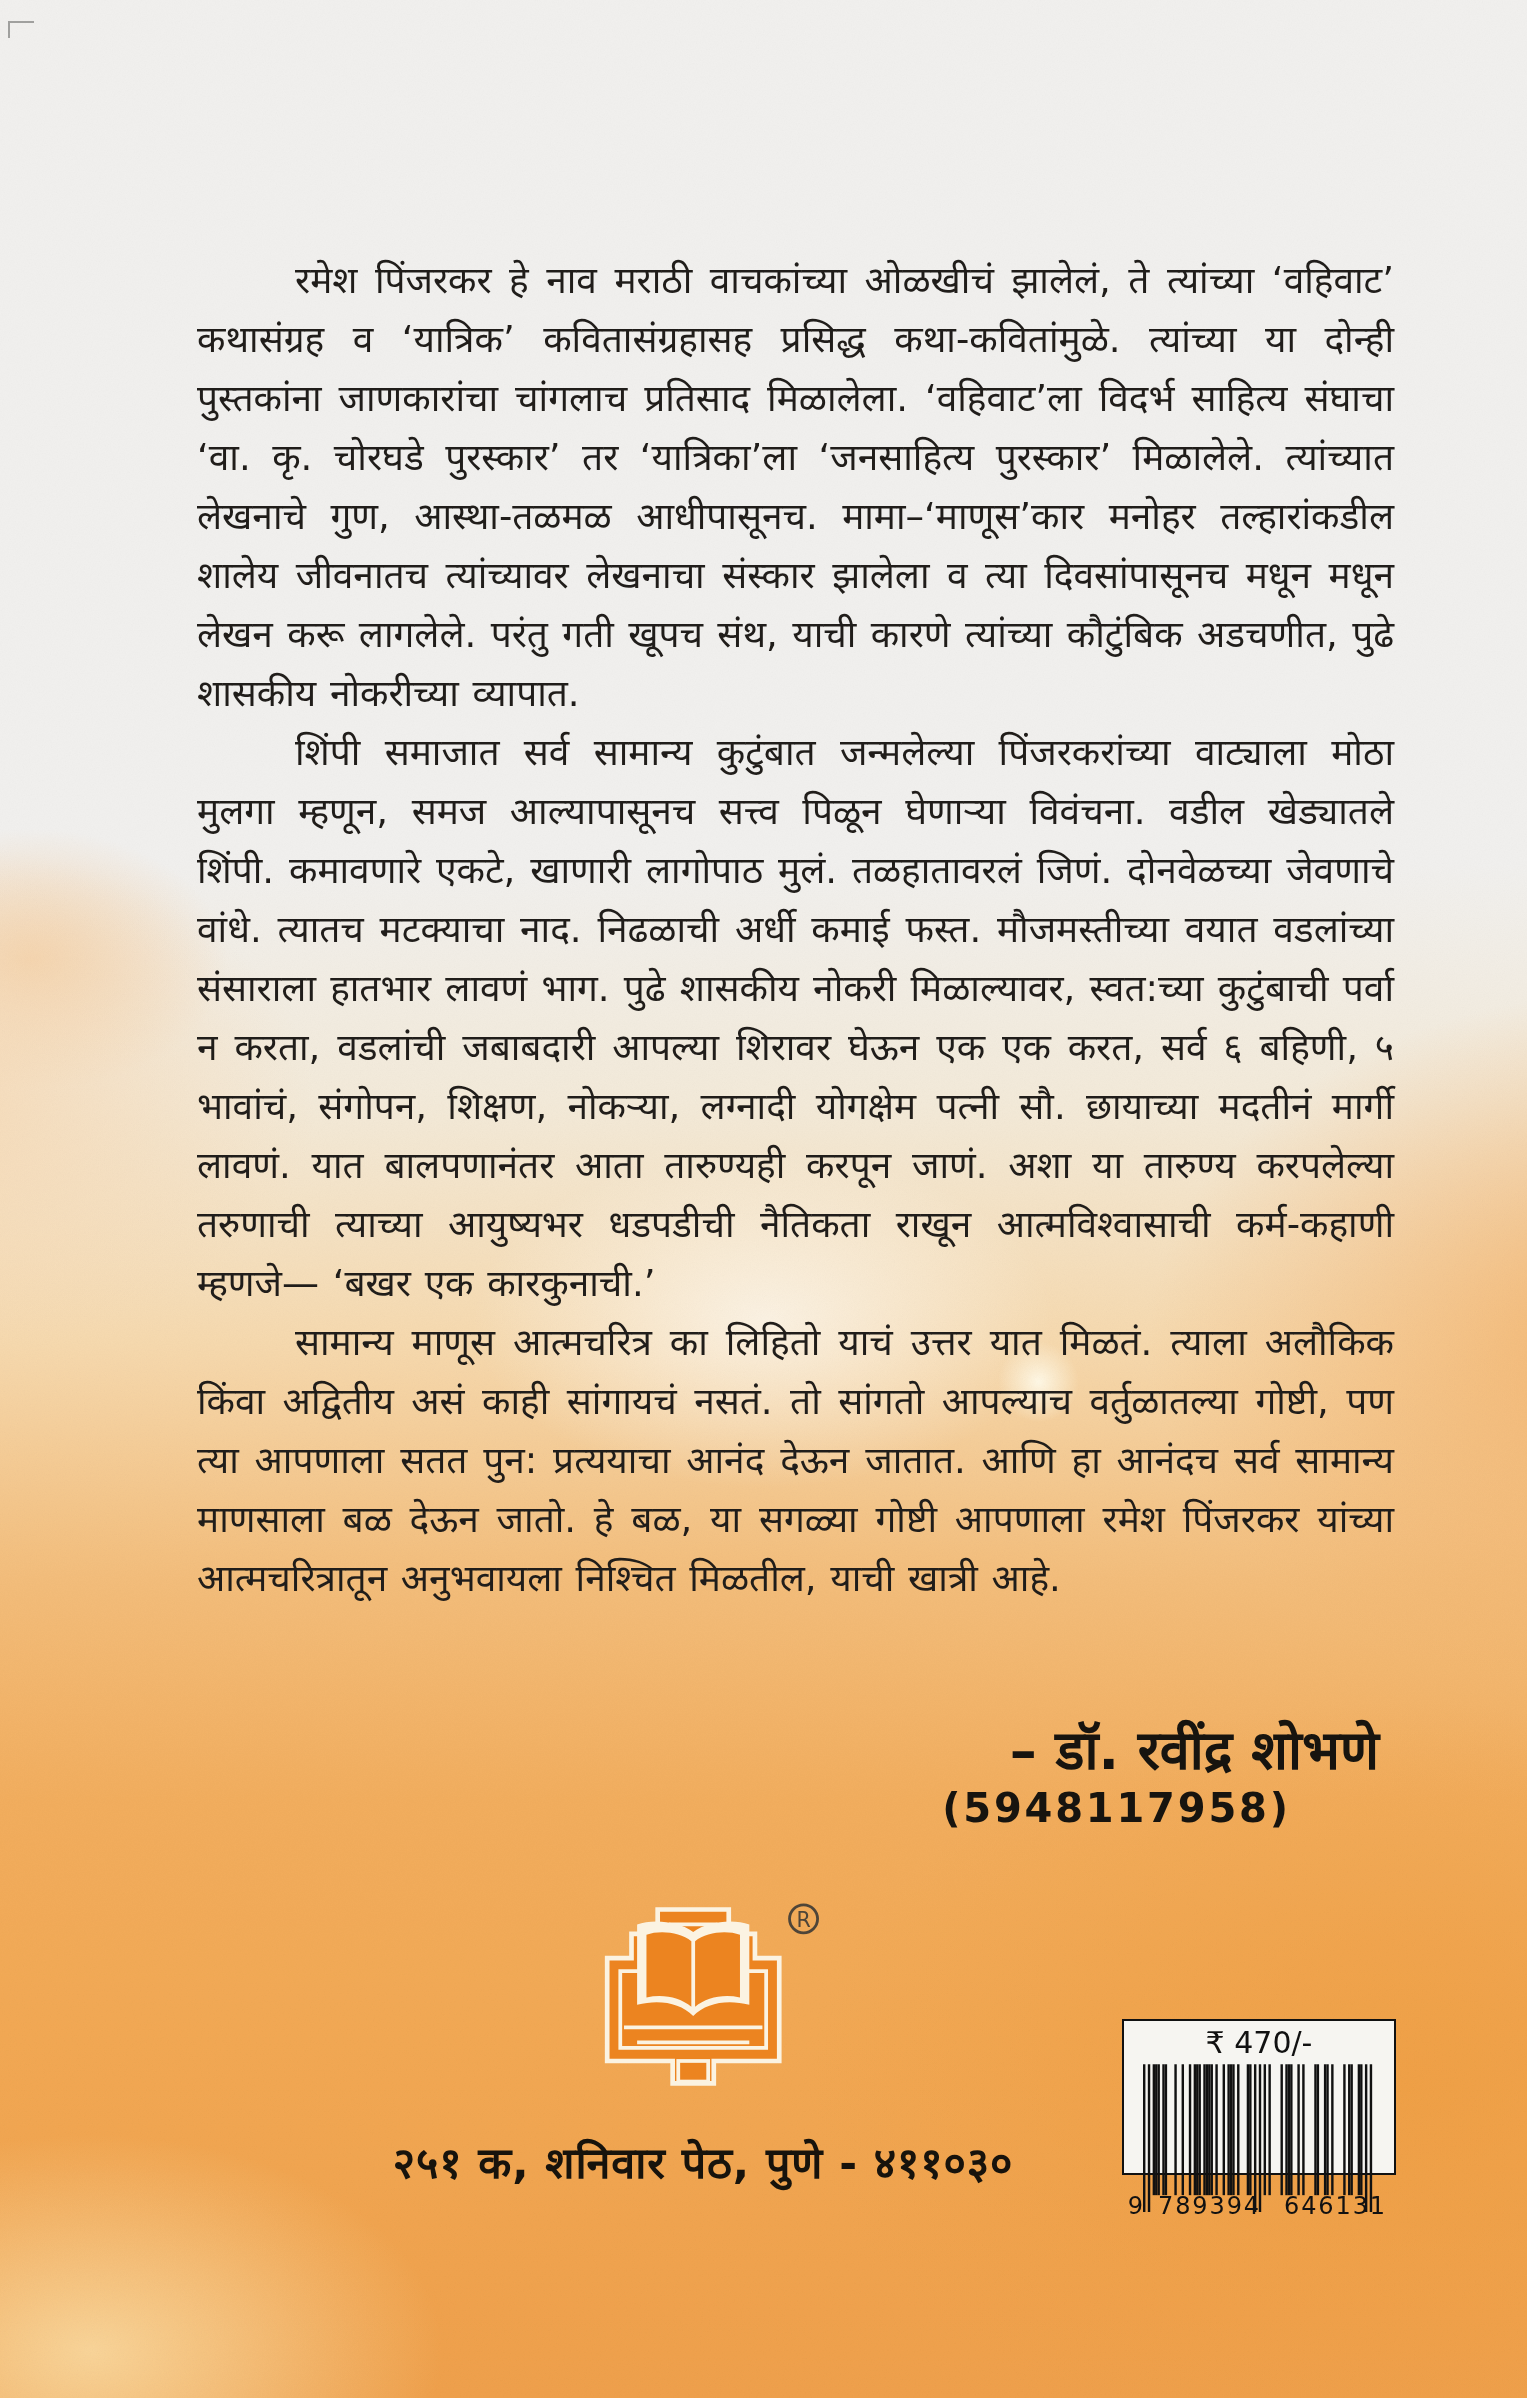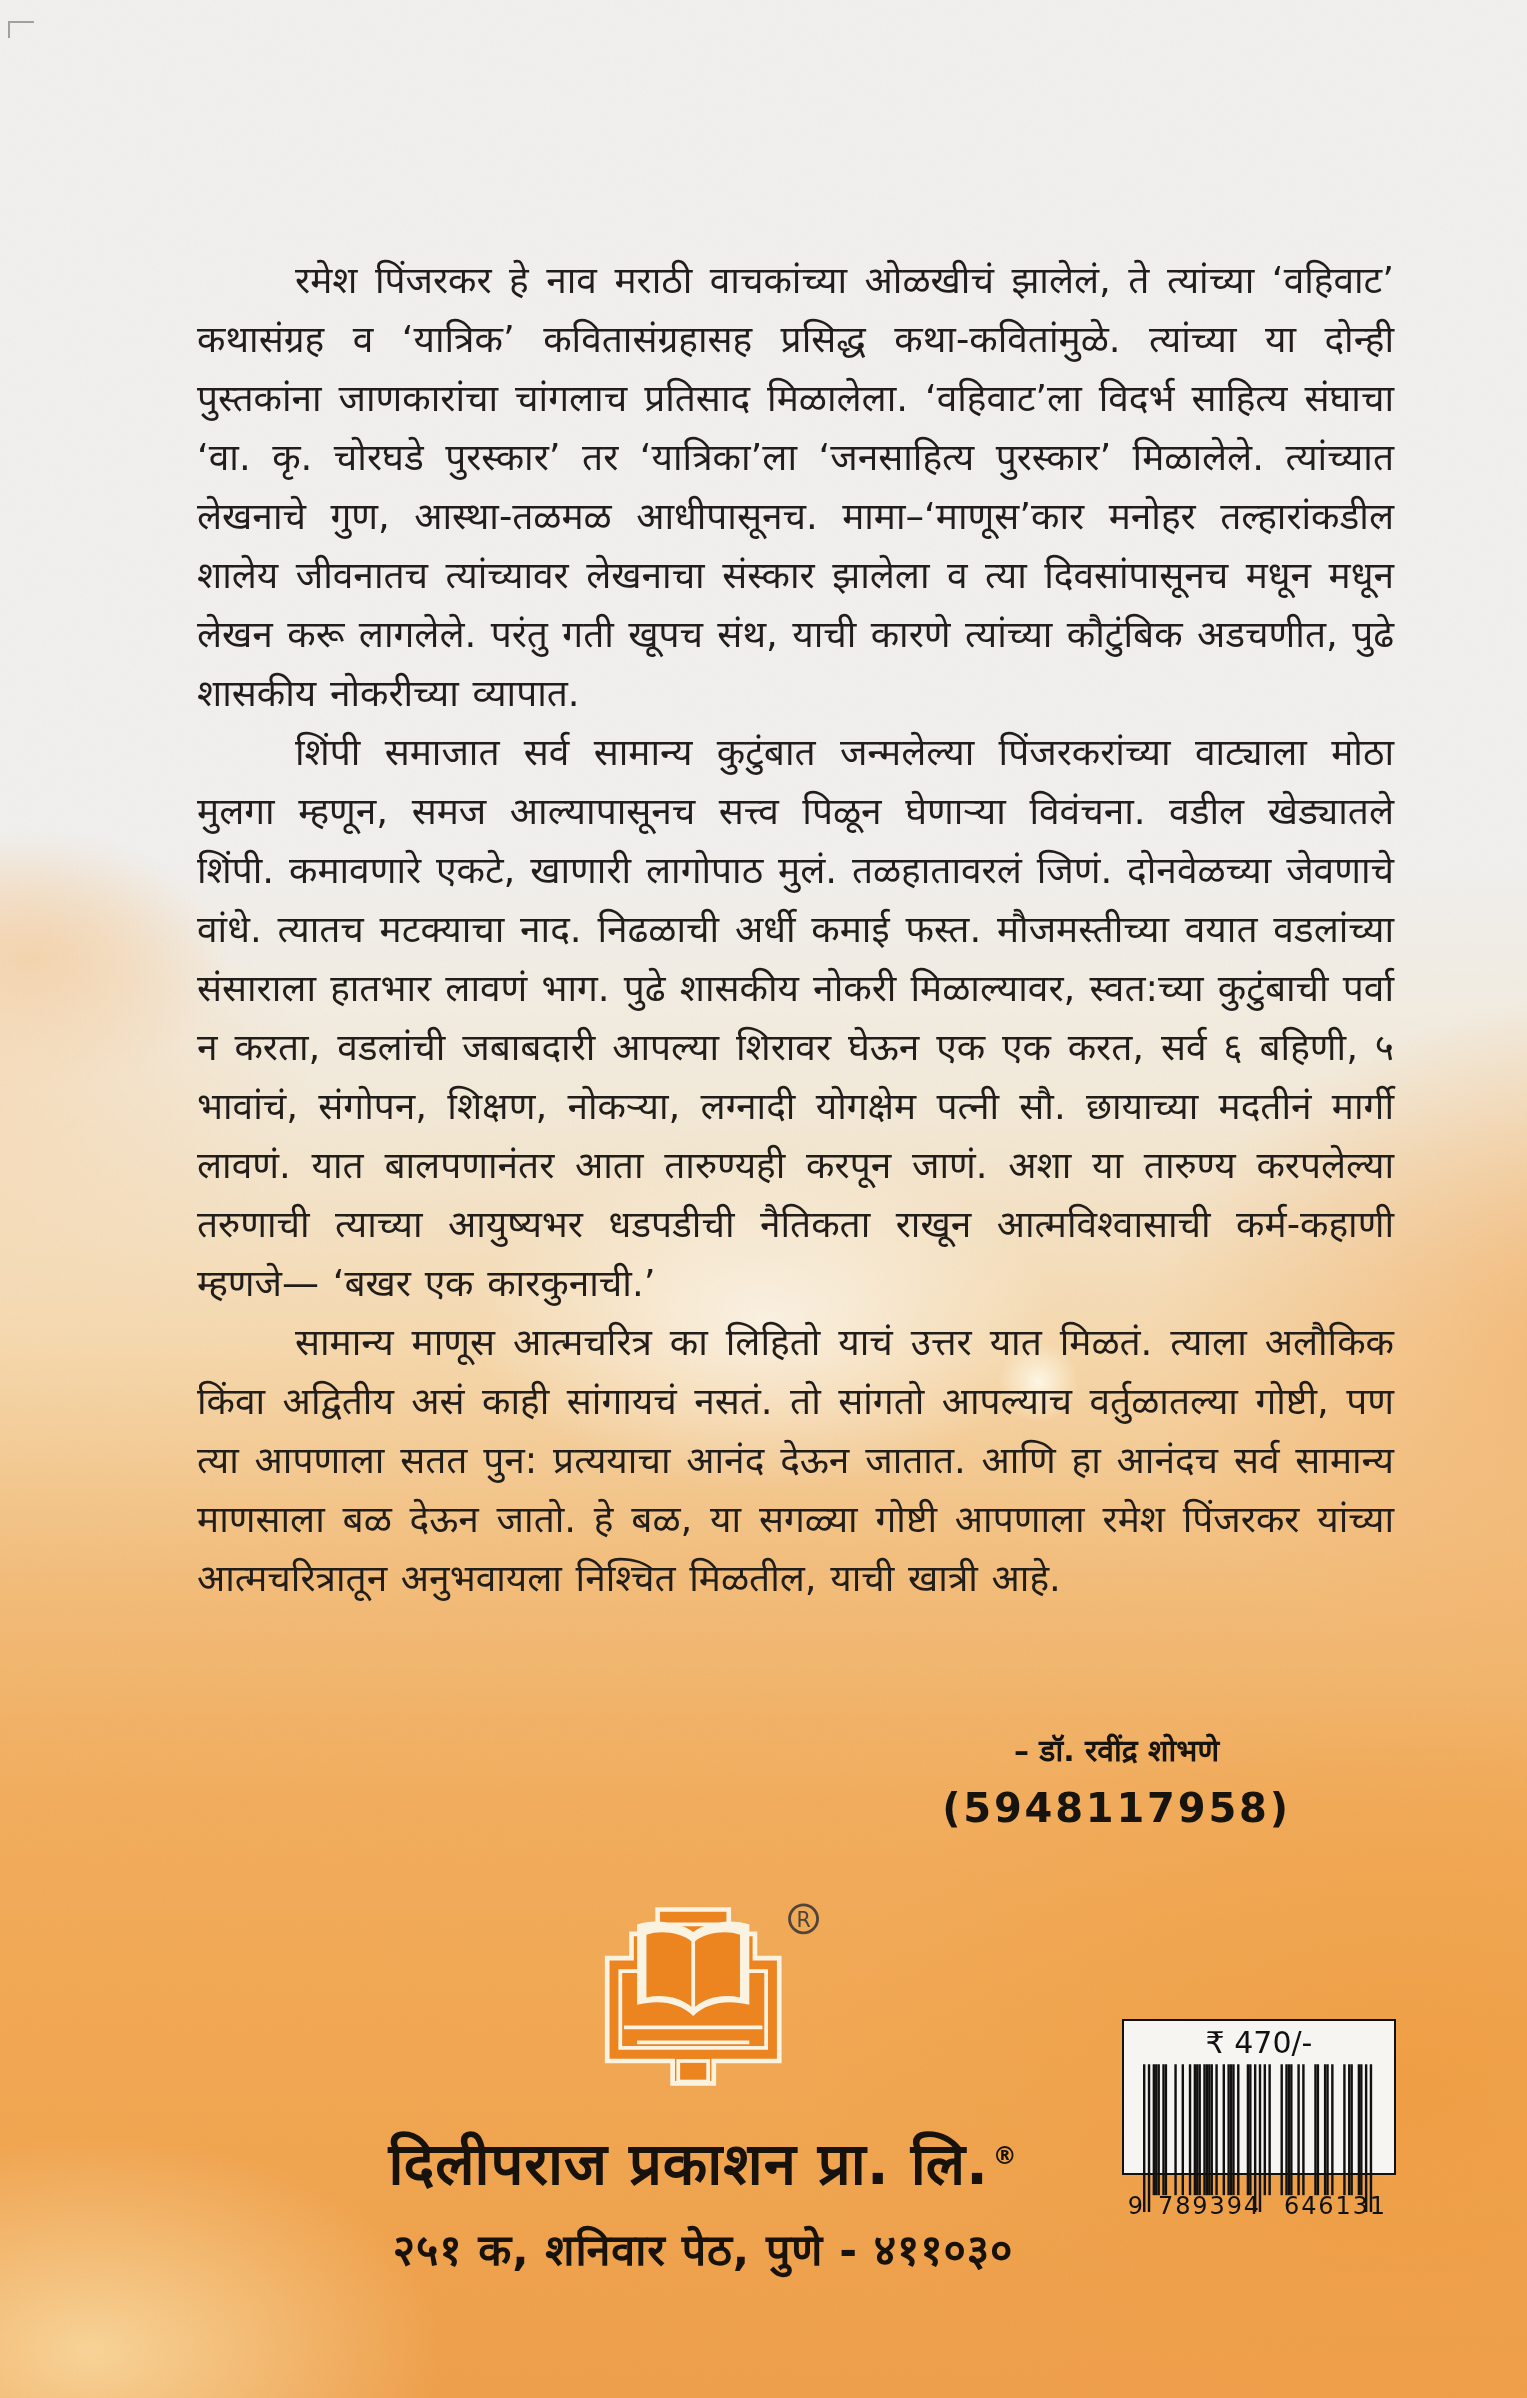--- a/index.html
+++ b/index.html
@@ -31,21 +31,21 @@
     position:absolute;left:197px;top:251px;width:1197px;
     color:#201d1a;font-size:37px;line-height:59px;
     text-align:justify;word-spacing:1.9px;
   }
   .blurb p{margin:0;text-indent:98px;}
   
   .attribution{
     position:absolute;right:148px;top:1722px;width:525px;
     text-align:center;color:#17140f;font-weight:bold;
   }
-  .attr-name{font-size:30px;line-height:58px;}
+  .attr-name{font-size:54px;line-height:58px;text-align:right;}
   .attr-phone{font-size:40px;line-height:56px;letter-spacing:2.8px;}
   
   .publisher{position:absolute;left:225px;top:1900px;width:956px;text-align:center;}
   .logo-wrap{position:relative;display:inline-block;width:245px;height:206px;}
   .logo-wrap svg{display:block;}
   .pub-name-row{
     margin-top:13px;color:#17130c;font-weight:bold;font-size:58px;line-height:66px;
     letter-spacing:0.9px;white-space:nowrap;
   }
   .pub-reg{font-size:24px;vertical-align:super;margin-left:3.7px;}
@@ -115,23 +115,20 @@
         <path d="M60 152 H180" stroke="#fbf3e2" stroke-width="4"></path>
 
         <rect x="104" y="172" width="32" height="22" fill="#ec8420" stroke="#fbf3e2" stroke-width="4"></rect>
 
         <g>
           <circle cx="238" cy="20" r="15" fill="none" stroke="#4f4538" stroke-width="3"></circle>
           <text x="238" y="29" text-anchor="middle" font-size="22" font-family="DejaVu Sans, sans-serif" fill="#4f4538">R</text>
         </g>
       </svg>
     </div>
-    <div class="pub-name-row">
-      <span>दिलीपराज प्रकाशन प्रा. लि.</span><span class="pub-reg">®</span>
-    </div>
     <div class="pub-address">२५१ क, शनिवार पेठ, पुणे - ४११०३०</div>
   </div>
 
   <div class="barcode">
     <div class="bc-price">₹ 470/-</div>
     <svg class="bc-bars" id="barcode-svg" width="230" height="152" viewBox="0 0 246 162">
         <rect x="0.00" y="0" width="2.58" height="158" fill="#111"></rect>
         <rect x="5.16" y="0" width="2.58" height="158" fill="#111"></rect>
         <rect x="10.32" y="0" width="2.58" height="140" fill="#111"></rect>
         <rect x="12.90" y="0" width="2.58" height="140" fill="#111"></rect>

